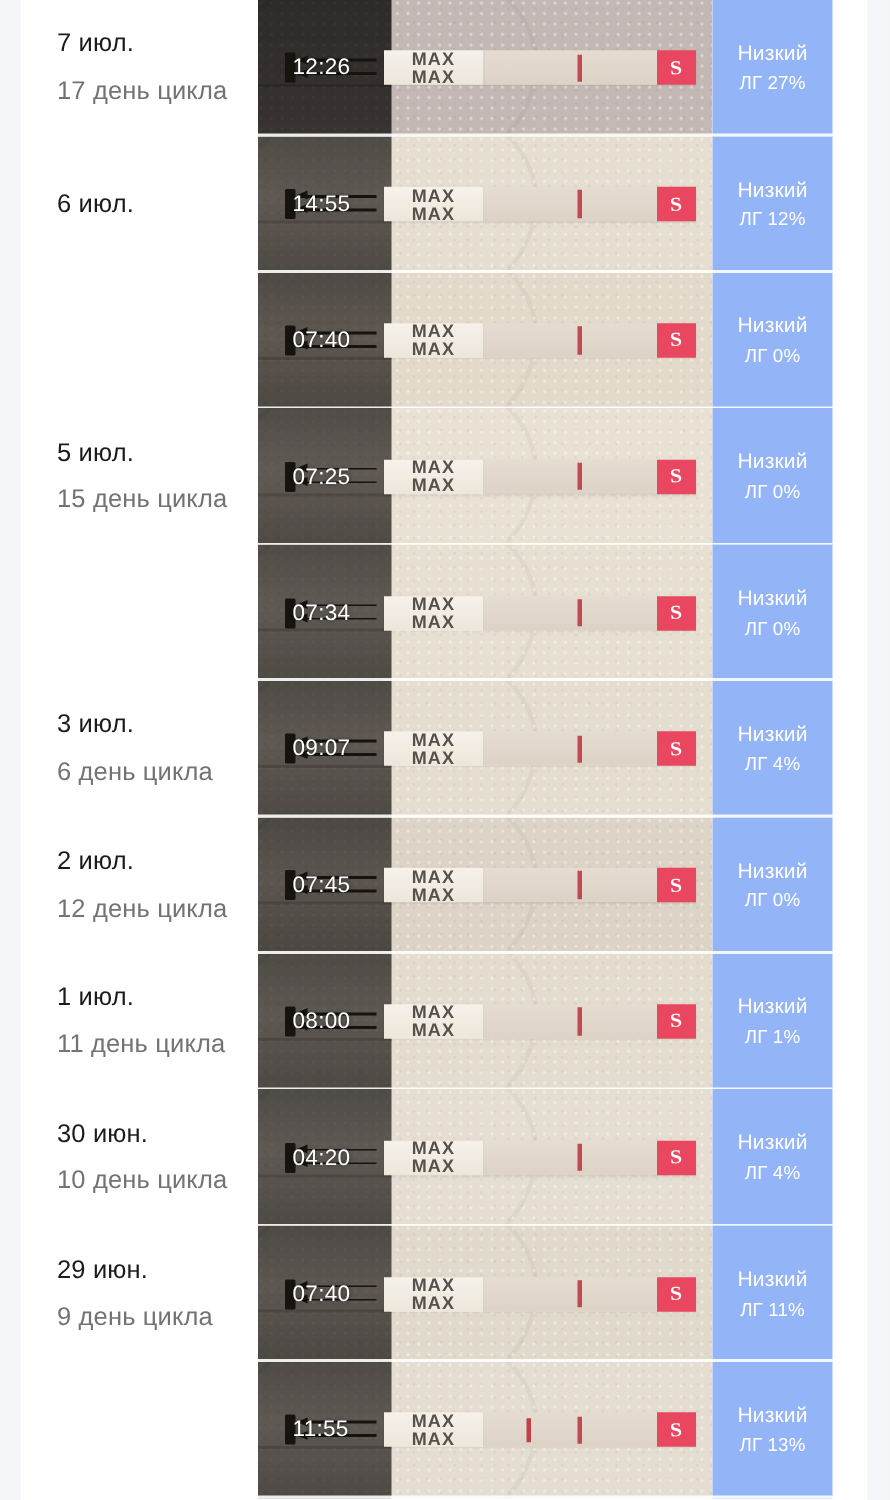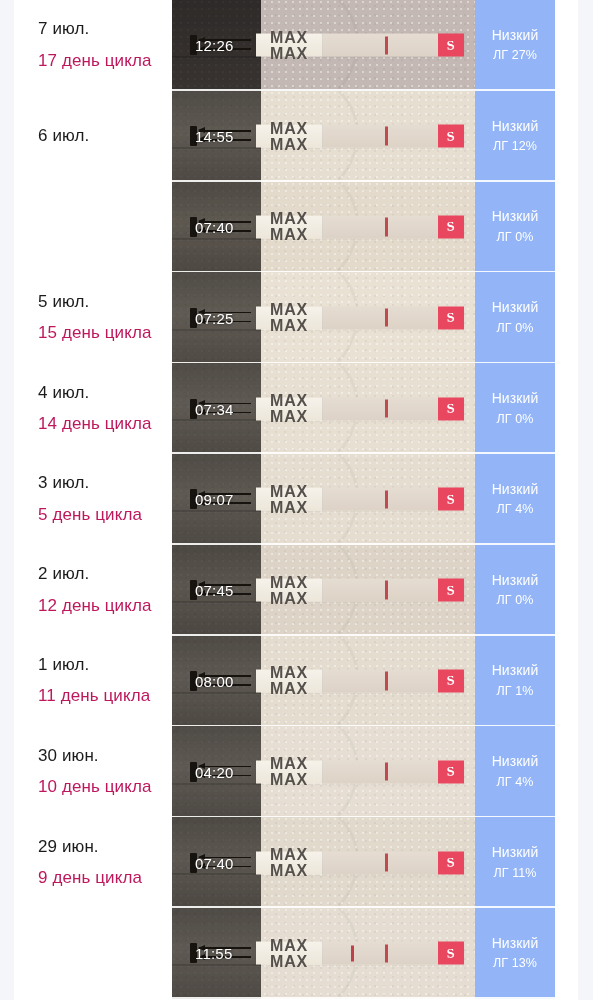--- a/index.html
+++ b/index.html
@@ -69,21 +69,21 @@
   }
   .date-main {
     font-size: 17px;
     color: #1b1b1b;
     line-height: 1.32;
     letter-spacing: 0.1px;
     white-space: nowrap;
   }
   .date-sub {
     font-size: 17px;
-    color: #be185d;
+    color: #737373;
     line-height: 1.32;
     letter-spacing: 0.1px;
     margin-top: 9px;
     max-width: 116px;
   }
   .date-sub.nowrap { white-space: nowrap; max-width: none; }
 
   
   .photo {
     position: absolute;
@@ -202,21 +202,21 @@
     background: linear-gradient(180deg,#f6f2ea,#ece6da);
     position: relative;
     display: flex;
     flex-direction: column;
     align-items: center;
     justify-content: center;
     border-right: 1px solid rgba(0,0,0,.10);
   }
   .strip-handle .max {
     font-family: "Liberation Sans", sans-serif;
-    font-size: 16px;
+    font-size: 12px;
     font-weight: 700;
     color: #55504b;
     line-height: 1.0;
     letter-spacing: 0.8px;
   }
   .strip-window {
     flex: 1;
     background: linear-gradient(180deg,#e5dcd2,#ddd2c6);
     position: relative;
   }
@@ -484,24 +484,20 @@
     </div>
 
     <div class="badge" style="background:#93b5f7">
       <span class="badge-title">Низкий</span>
       <span class="badge-sub">ЛГ 0%</span>
     </div>
 
     <div class="row-div"></div>
   </div>
       <div class="row">
-    <div class="daycol">
-      <div class="date-main">4 июл.</div>
-      <div class="date-sub nowrap">14 день цикла</div>
-    </div>
 
     <div class="photo">
       <div class="photo-bg" style="background:#e7dfd2"></div>
       <div class="dark-band ">
         <div class="band-line" style="top:62%"></div>
       </div>
 
       <div class="strip-wrap">
         <div class="arrow-group">
           <div class="arrow-tab"></div>
@@ -531,21 +527,21 @@
     <div class="badge" style="background:#93b5f7">
       <span class="badge-title">Низкий</span>
       <span class="badge-sub">ЛГ 0%</span>
     </div>
 
     <div class="row-div"></div>
   </div>
       <div class="row">
     <div class="daycol">
       <div class="date-main">3 июл.</div>
-      <div class="date-sub nowrap">5 день цикла</div>
+      <div class="date-sub nowrap">6 день цикла</div>
     </div>
 
     <div class="photo">
       <div class="photo-bg" style="background:#e5ddd0"></div>
       <div class="dark-band ">
         <div class="band-line" style="top:62%"></div>
       </div>
 
       <div class="strip-wrap">
         <div class="arrow-group">

